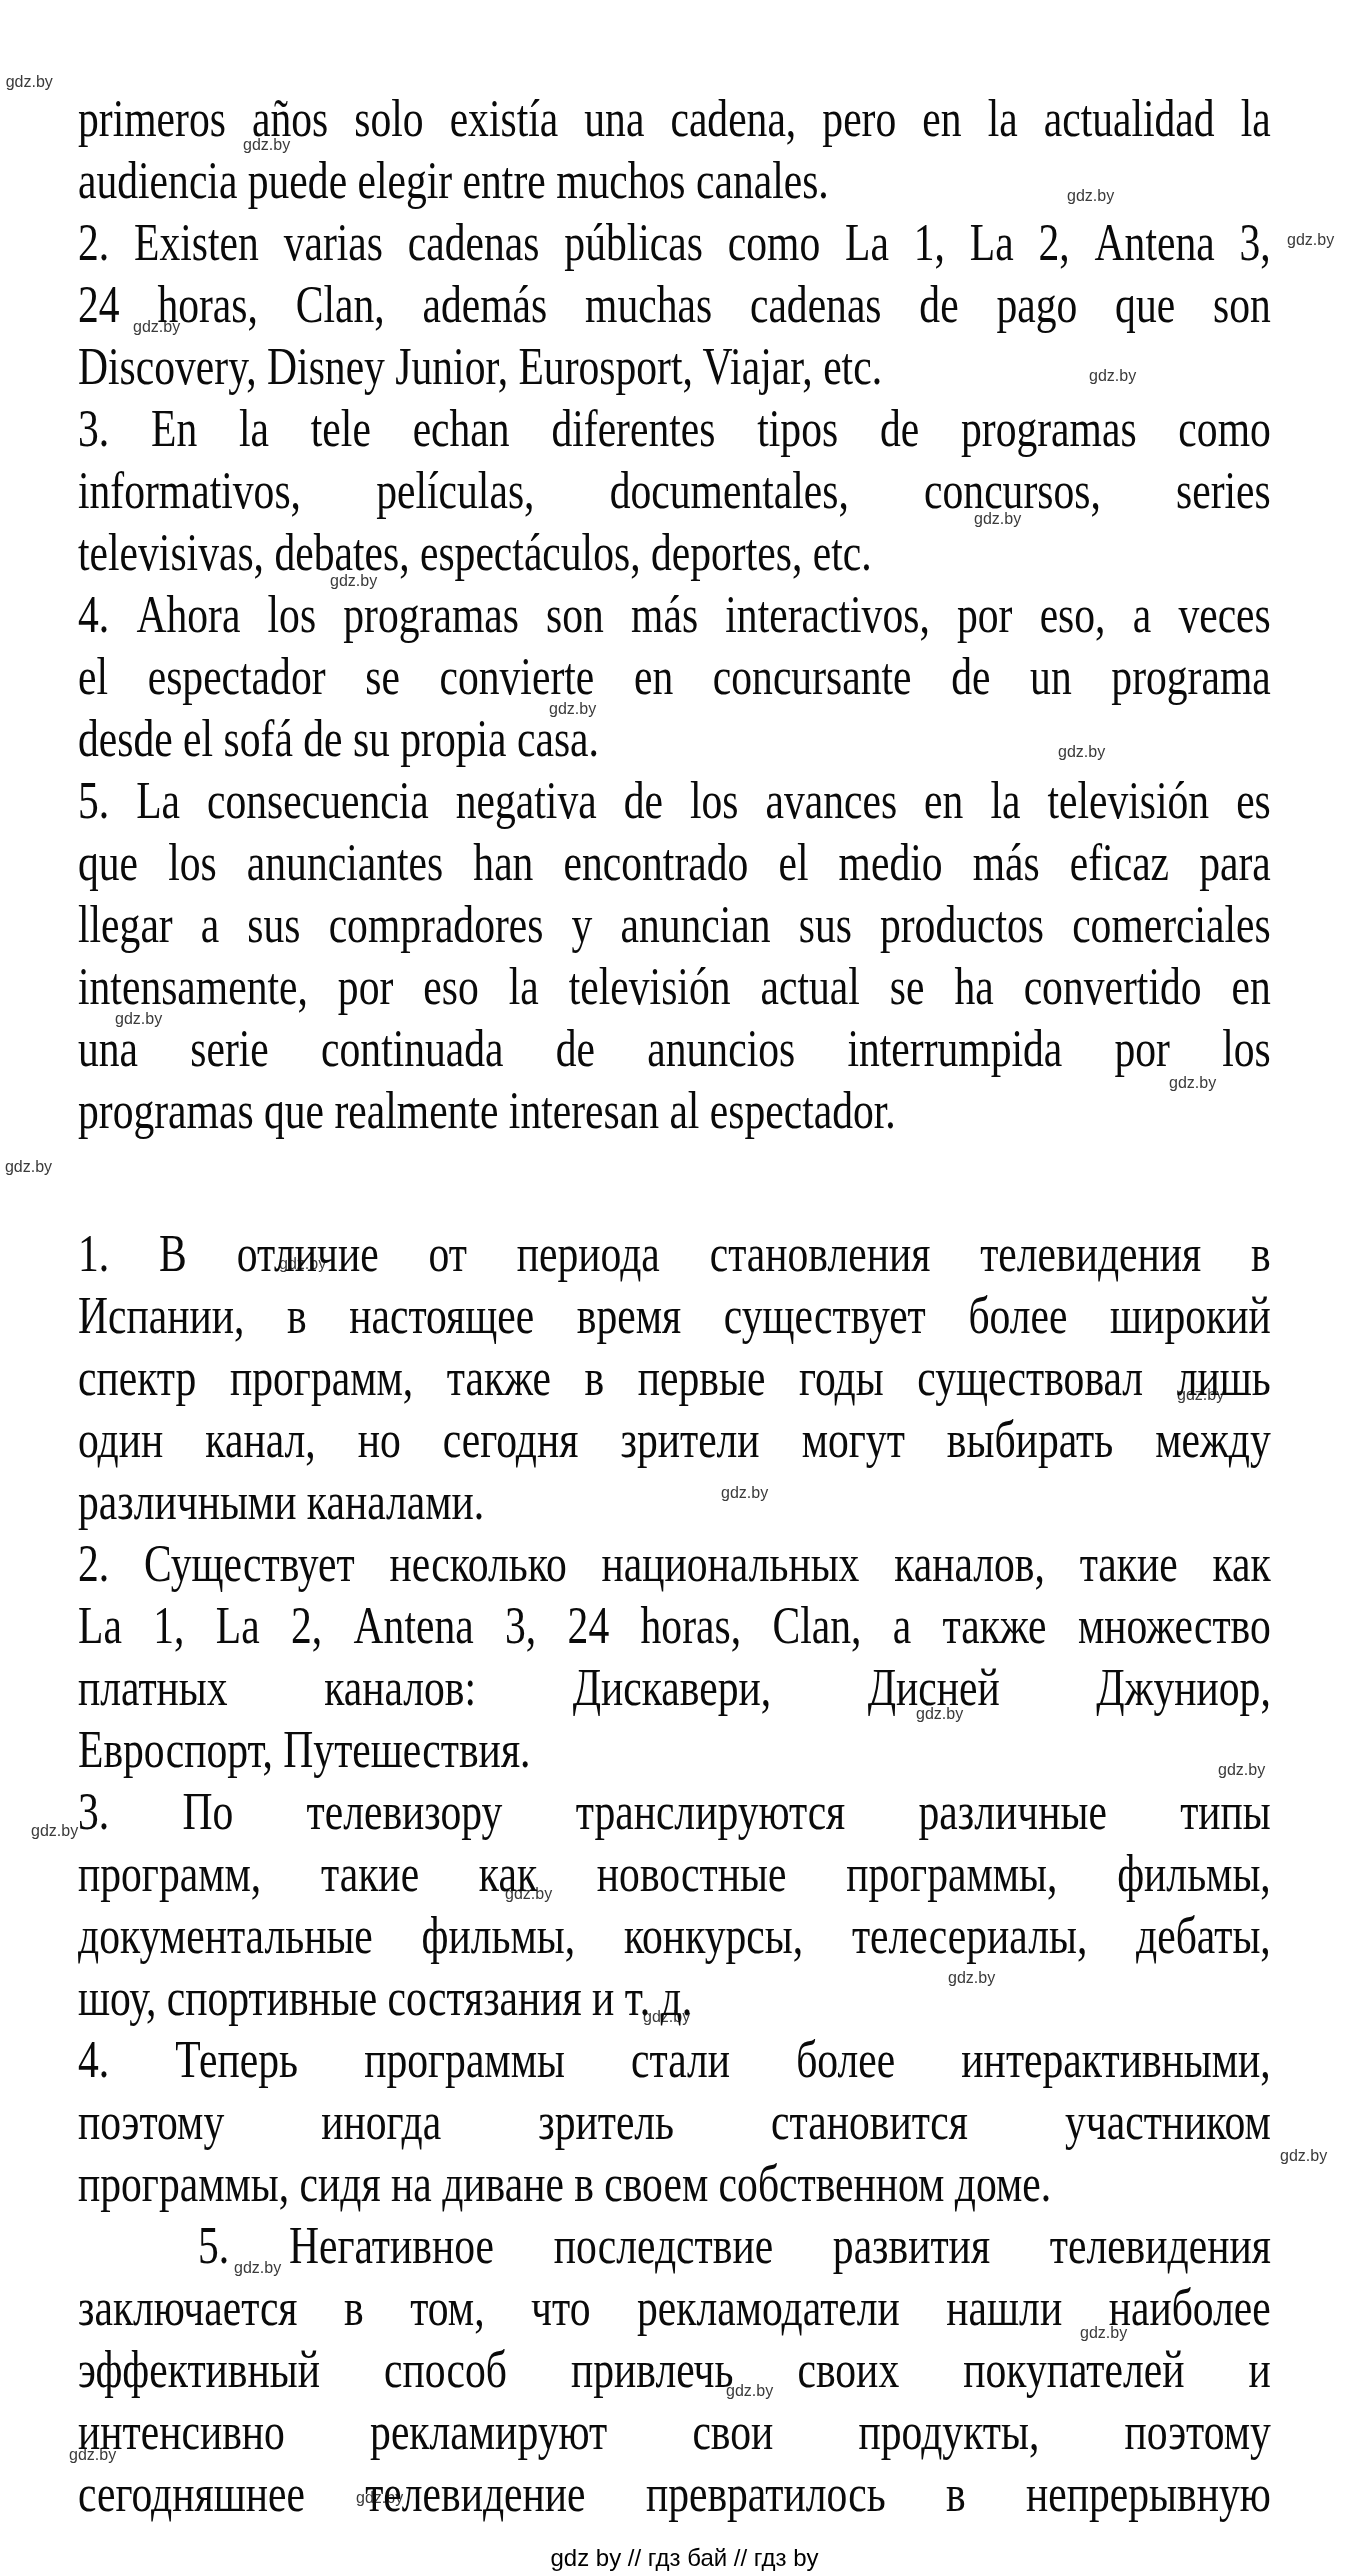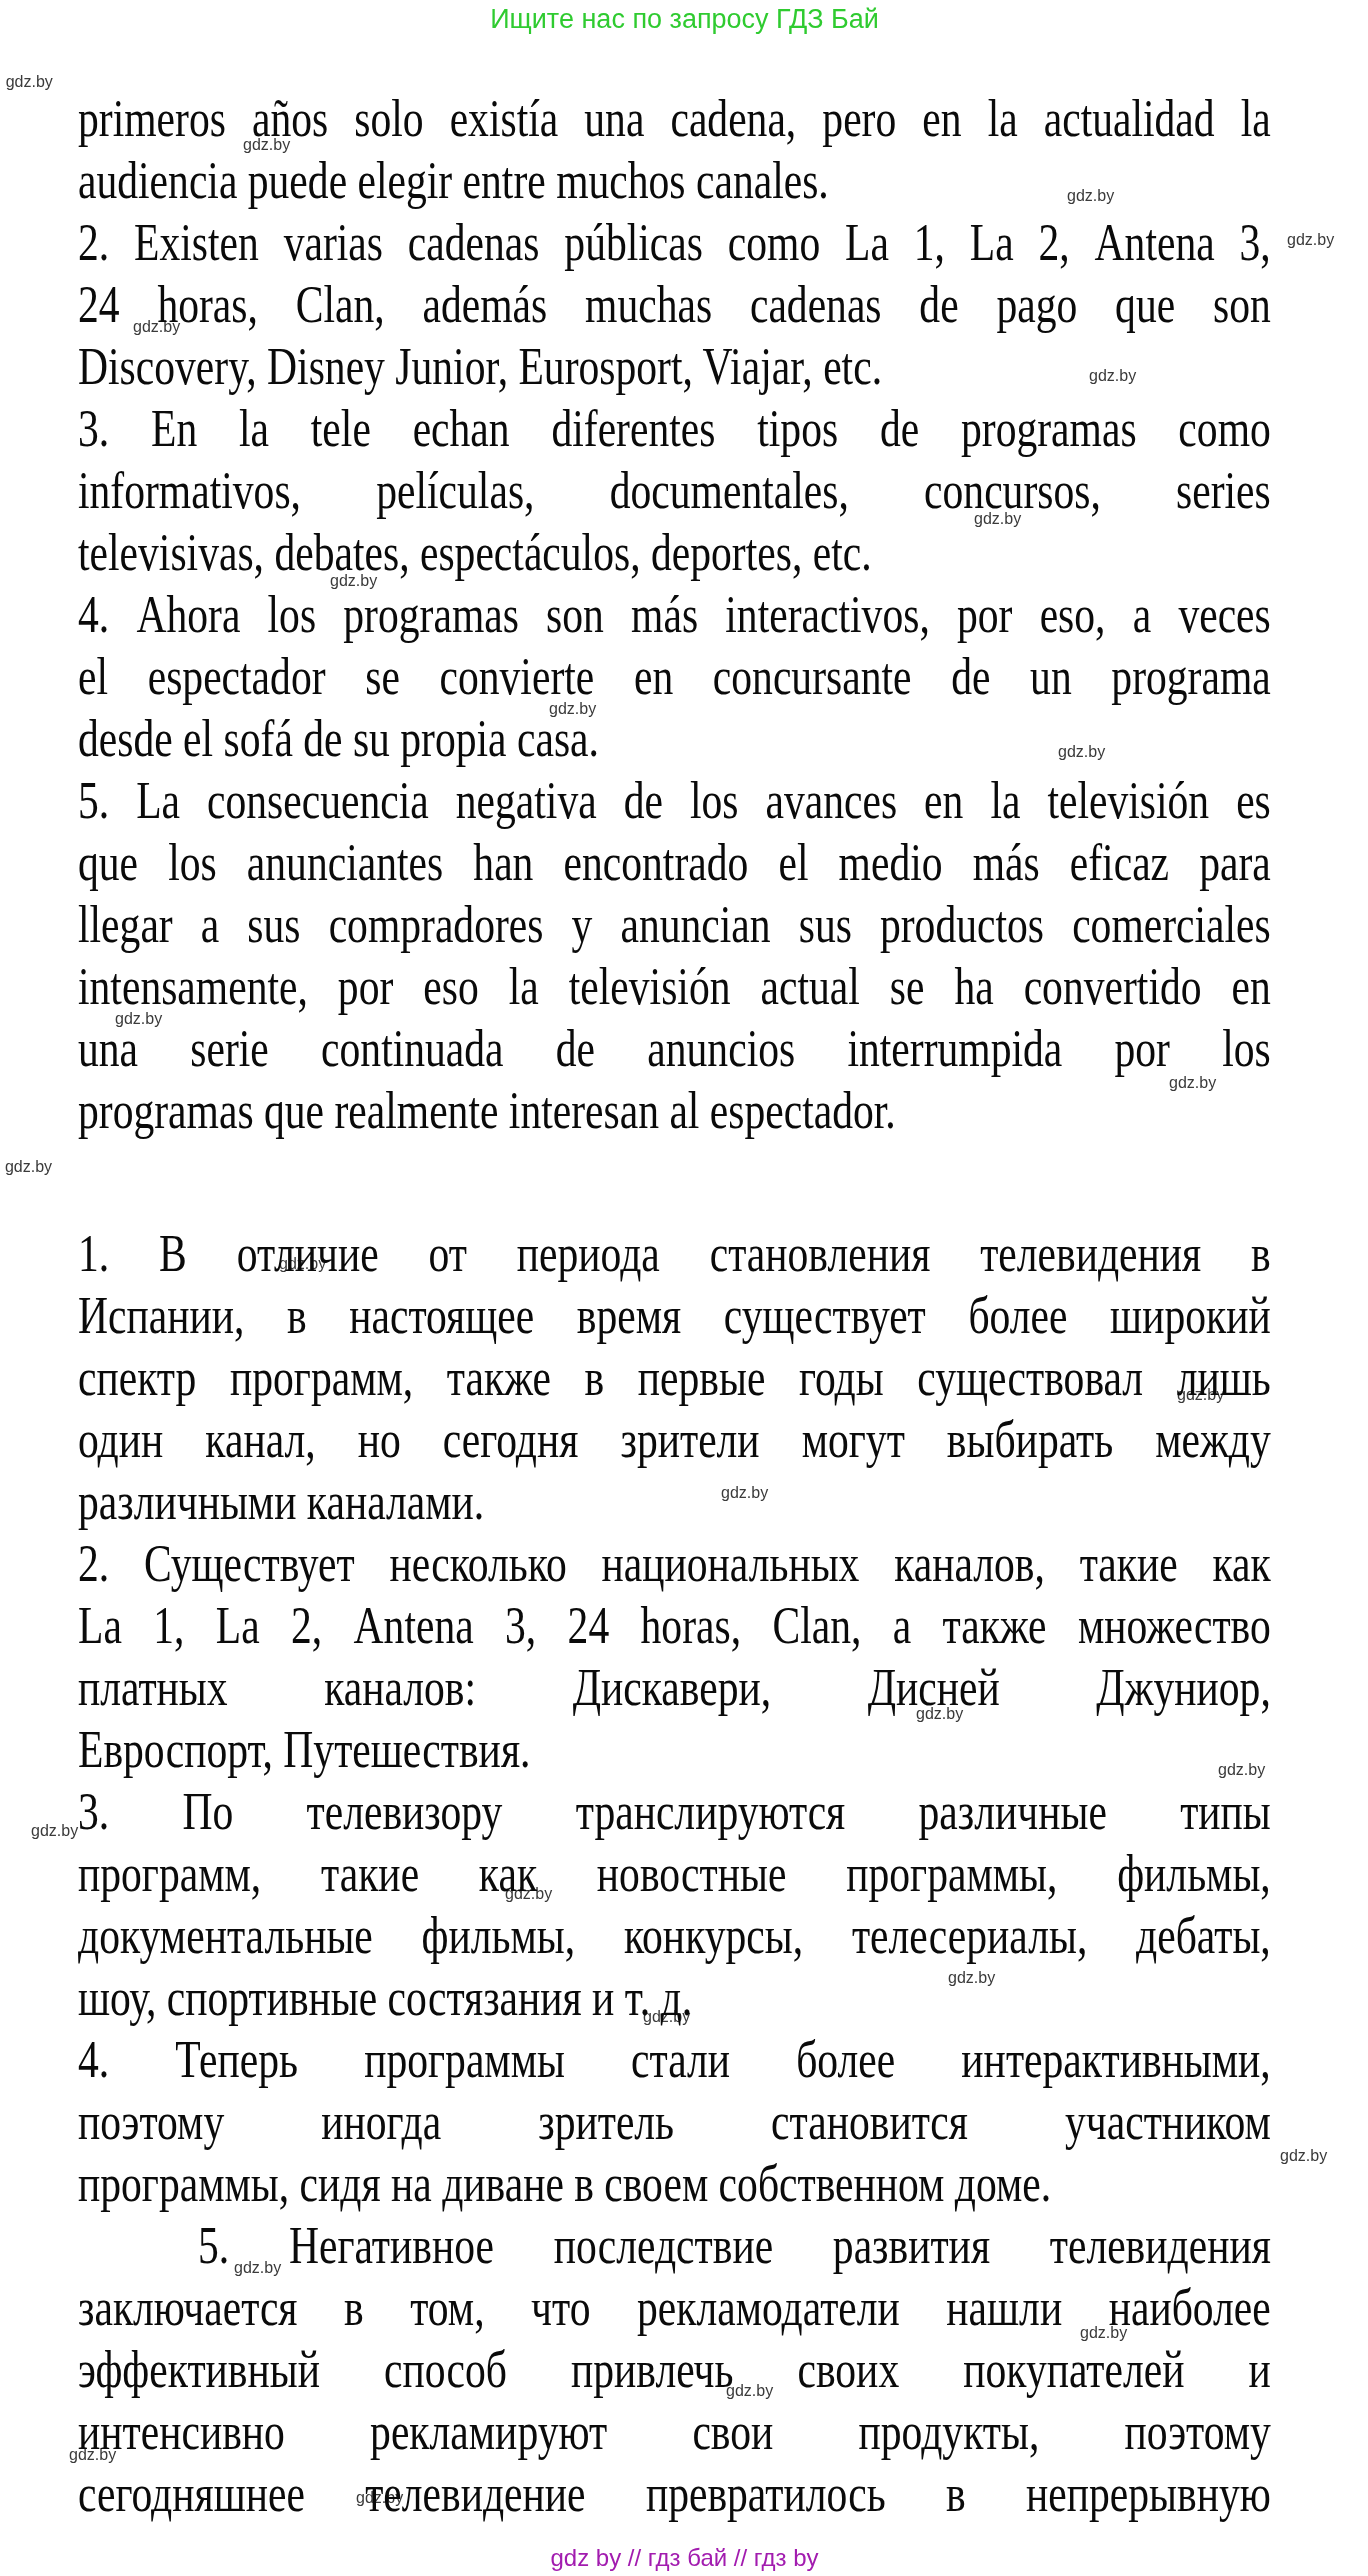--- a/index.html
+++ b/index.html
@@ -57,21 +57,20 @@
   .line.justify {
     display: flex;
     justify-content: space-between;
     white-space: normal;
   }
 </style>
 </head>
 <body>
 
 <div class="page" style="background: rgb(255, 255, 255); color: rgb(10, 10, 10);">
-  <div class="header" style="color: rgb(47, 203, 48);">Ищите нас по запросу ГДЗ Бай</div>
   <div id="wm-layer">
       <div class="wm" style="left: 5.7px; top: 70px; color: rgb(59, 59, 59);">gdz.by</div>
       <div class="wm" style="left: 243px; top: 133px; color: rgb(59, 59, 59);">gdz.by</div>
       <div class="wm" style="left: 1067px; top: 184px; color: rgb(59, 59, 59);">gdz.by</div>
       <div class="wm" style="left: 1287px; top: 228px; color: rgb(59, 59, 59);">gdz.by</div>
       <div class="wm" style="left: 133px; top: 315px; color: rgb(59, 59, 59);">gdz.by</div>
       <div class="wm" style="left: 1089px; top: 364px; color: rgb(59, 59, 59);">gdz.by</div>
       <div class="wm" style="left: 974px; top: 507px; color: rgb(59, 59, 59);">gdz.by</div>
       <div class="wm" style="left: 330px; top: 569px; color: rgb(59, 59, 59);">gdz.by</div>
       <div class="wm" style="left: 549px; top: 697px; color: rgb(59, 59, 59);">gdz.by</div>
@@ -386,15 +385,15 @@
         <span>поэтому</span>
       </div>
       <div class="line justify">
         <span>сегодняшнее</span>
         <span>телевидение</span>
         <span>превратилось</span>
         <span>в</span>
         <span>непрерывную</span>
       </div>
     </div>
-  <div class="footer" style="color: #a21caf;">gdz by  //  гдз бай  //  гдз by</div>
+  <div class="footer" style="color: #000000;">gdz by  //  гдз бай  //  гдз by</div>
 </div>
 
 
 </body></html>

